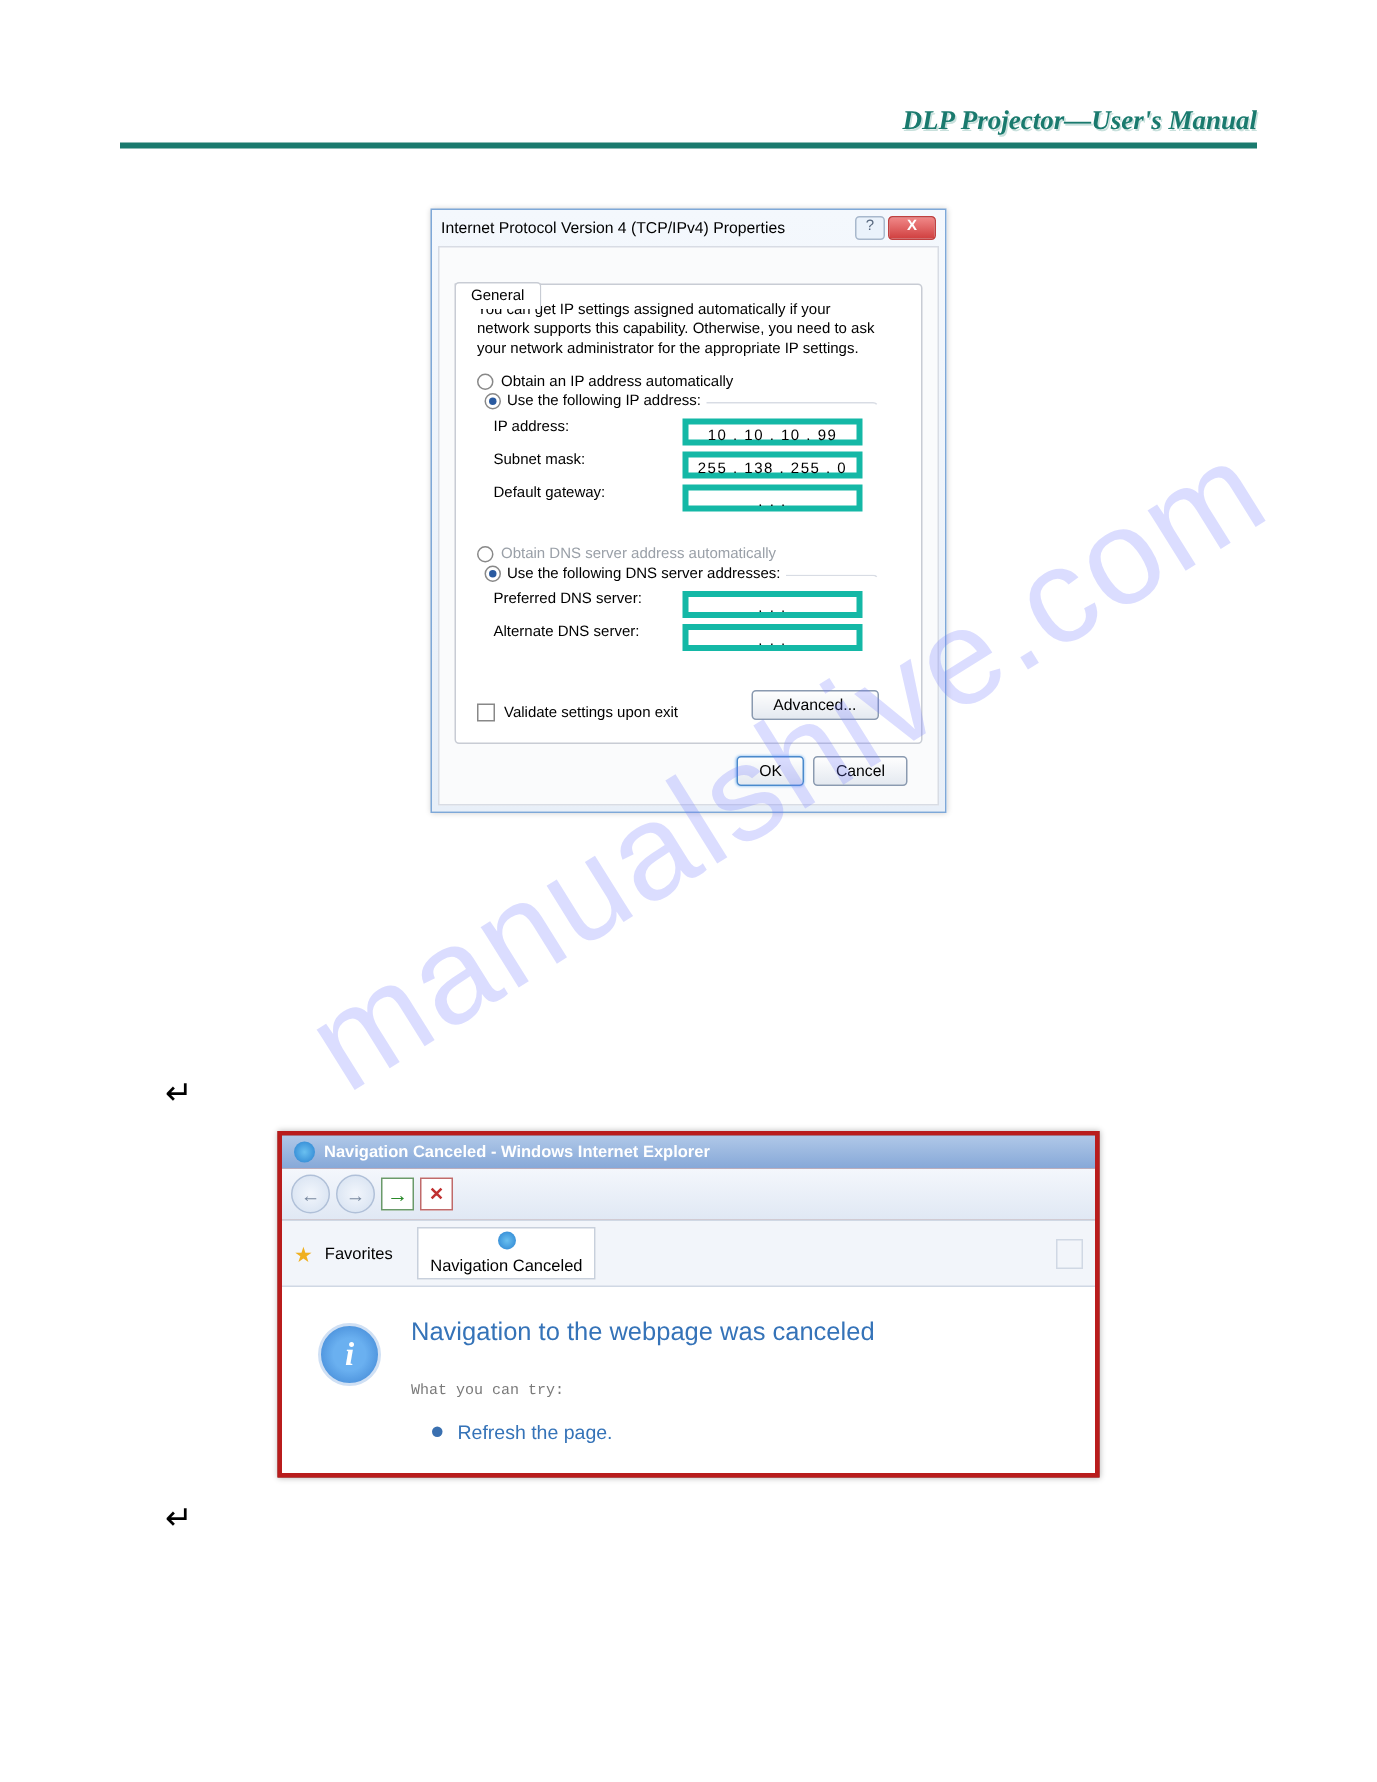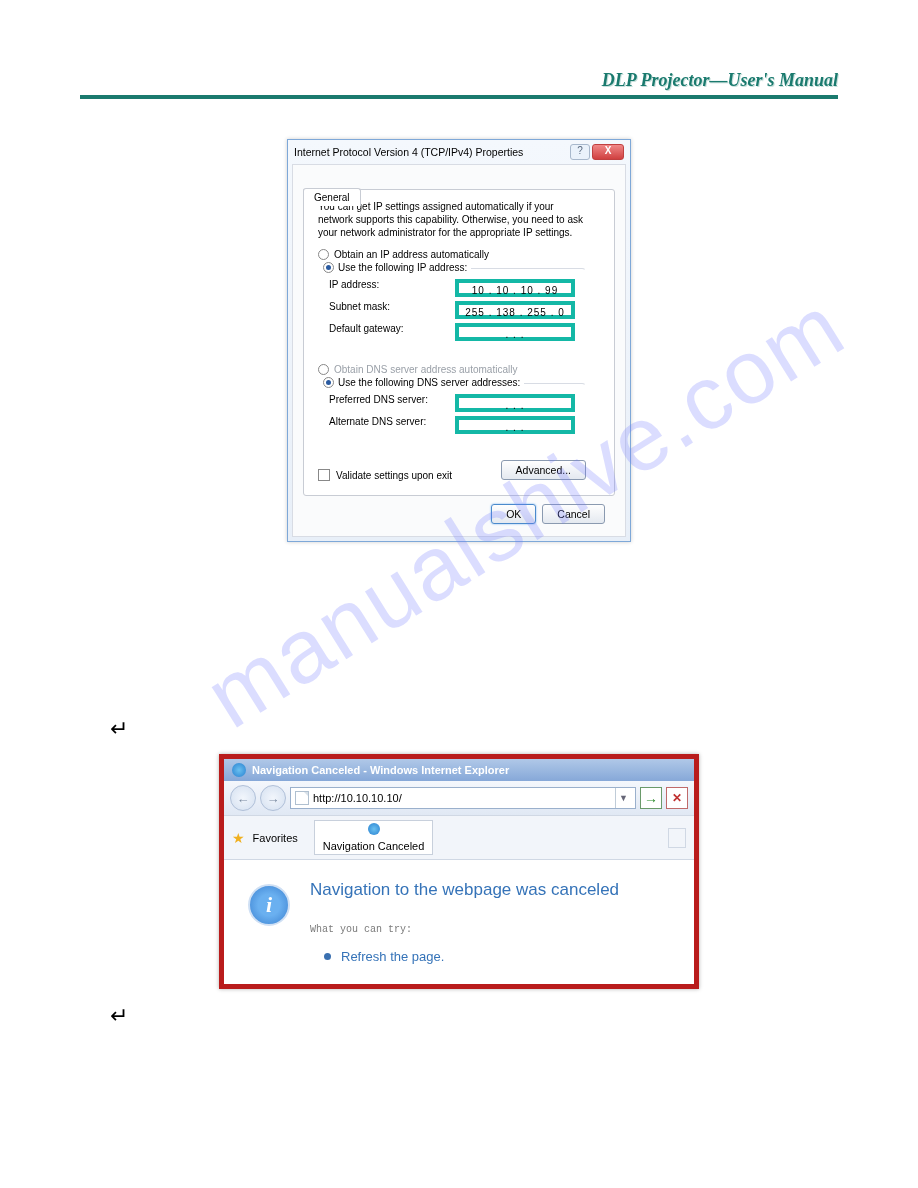--- a/index.html
+++ b/index.html
@@ -33,21 +33,21 @@
   .chk { width: 12px; height: 12px; border: 1px solid #888; background: #fff; }
   .btn { padding: 3px 14px; border: 1px solid #8a9ab0; background: linear-gradient(#fefefe,#e4e9f0); border-radius: 3px; font-size: 10.5px; }
   .btn.primary { border: 1px solid #4a8acc; box-shadow: 0 0 2px #6aacf0; }
   .adv-row { display: flex; justify-content: space-between; align-items: center; margin-top: 10px; }
   .bottom-btns { display: flex; justify-content: flex-end; gap: 6px; padding: 8px 10px 4px 10px; }
 
   
   .return-arrow { font-size: 22px; margin: 14px 0 12px 30px; }
 
   
-  .ie-window { width: 480px; margin: 0 auto; border: 5px solid #b91c1c; font-size: 11px; background: #7f1d1d; box-shadow: 0 0 4px rgba(0,0,0,0.3); }
+  .ie-window { width: 548px; margin: 0 auto; border: 3px solid #b91c1c; font-size: 11px; background: #7f1d1d; box-shadow: 0 0 4px rgba(0,0,0,0.3); }
   .ie-title { background: linear-gradient(#b0c8e8,#86a8d8); padding: 4px 8px; color: #fff; font-weight: bold; display: flex; align-items: center; gap: 6px; font-size: 11px; }
   .ie-e { width: 14px; height: 14px; border-radius: 50%; background: radial-gradient(#6ac0f0,#2880d0); display: inline-block; }
   .ie-nav { display: flex; align-items: center; gap: 4px; padding: 4px 6px; background: linear-gradient(#f4f7fc,#e0e8f4); }
   .nav-circle { width: 26px; height: 26px; border-radius: 50%; background: radial-gradient(#f2f6fc,#d4e0f0); border: 1px solid #b0c0d8; display: flex; align-items: center; justify-content: center; color: #7a8aa0; font-size: 13px; }
   .addr-bar { flex: 1; display: flex; align-items: center; border: 1px solid #9ab0cc; background: #fff; height: 22px; padding: 0 4px; gap: 4px; }
   .page-ico { width: 14px; height: 14px; border: 1px solid #b0c0d0; background: #fff; display: inline-block; position: relative; }
   .page-ico::after { content: ""; position: absolute; right: 0; top: 0; border-left: 4px solid transparent; border-top: 4px solid #d8e0e8; }
   .dd { width: 16px; height: 20px; border-left: 1px solid #c0ccd8; text-align: center; color: #667; font-size: 9px; line-height: 20px; }
   .go { width: 22px; height: 22px; border: 1px solid #6a9a6a; background: #fff; color: #2a8a2a; display: flex; align-items: center; justify-content: center; font-size: 14px; }
   .stop { width: 22px; height: 22px; border: 1px solid #c06a6a; background: #fff; color: #c03030; display: flex; align-items: center; justify-content: center; font-size: 12px; font-weight: bold; }
@@ -148,25 +148,20 @@
   <div class="return-arrow">↵</div>
 
   <div class="ie-window">
     <div class="ie-title">
       <span class="ie-e"></span>
       <span>Navigation Canceled - Windows Internet Explorer</span>
     </div>
     <div class="ie-nav">
       <span class="nav-circle">←</span>
       <span class="nav-circle">→</span>
-      <div class="addr-bar">
-        <span class="page-ico"></span>
-        <span style="flex:1;text-align:left;font-size:11px;">http://10.10.10.10/</span>
-        <span class="dd">▼</span>
-      </div>
       <span class="go">→</span>
       <span class="stop">✕</span>
     </div>
     <div class="ie-fav">
       <span class="star">★</span>
       <span>Favorites</span>
       <span class="tab-ie">
         <span class="ie-e" style="width:12px;height:12px;"></span>
         <span>Navigation Canceled</span>
       </span>

